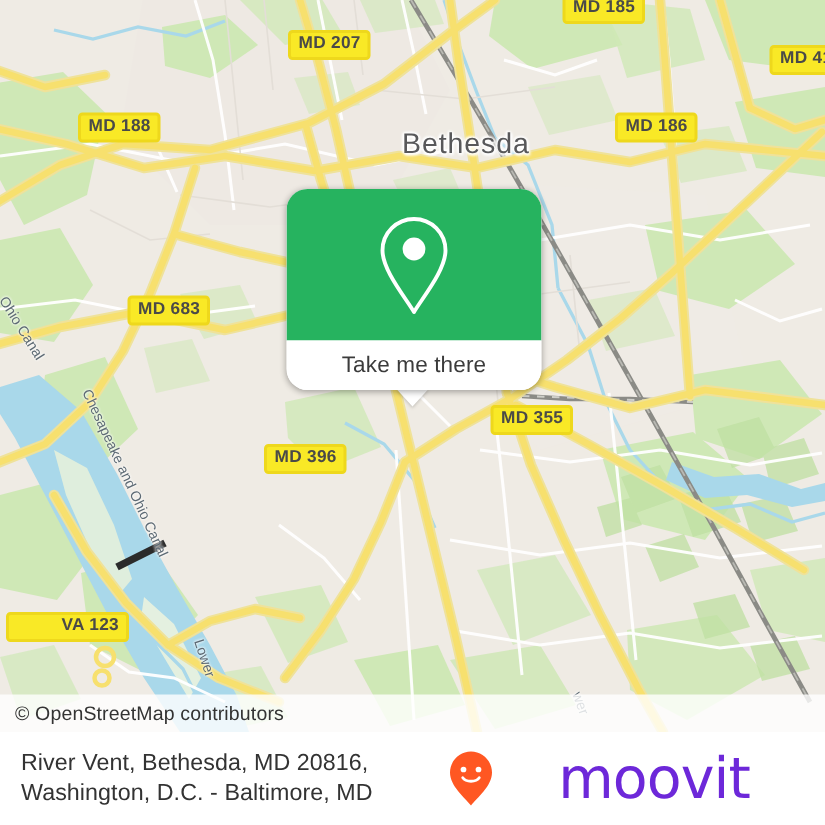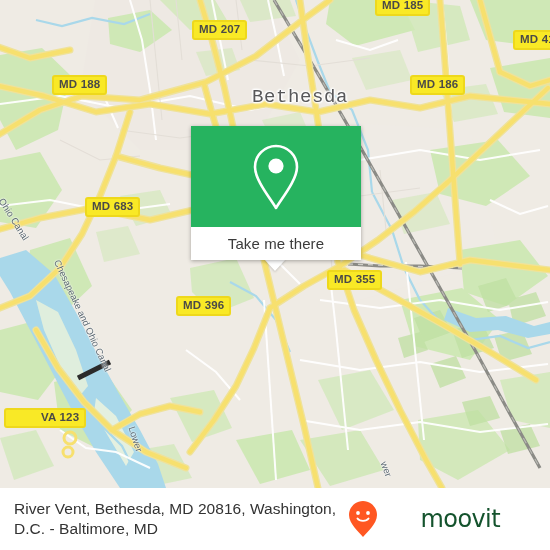--- a/index.html
+++ b/index.html
@@ -57,21 +57,21 @@
     background:rgba(255,255,255,.80);
     display:flex;align-items:center;
   }
   #attrib span{
     padding-left:10px;color:#333;font-size:13px;letter-spacing:.1px;
   }
 
   
   #card{
     position:absolute;left:191px;top:126px;width:170px;height:134px;
-    border-radius:0;overflow:hidden;
+    border-radius:14px;overflow:hidden;
     box-shadow:0 1px 4px rgba(0,0,0,.32);
     background:#fff;
   }
   #card-head{
     height:101px;width:100%;
     background:#26b35f;
     display:flex;align-items:center;justify-content:center;
   }
   #card-foot{
     height:33px;width:100%;background:#fff;
@@ -96,21 +96,21 @@
   #footer-inner{
     position:relative;height:100%;display:flex;align-items:center;
     padding:0 10px 0 14px;box-sizing:border-box;
   }
   #footer-title{
     flex:1;color:#333333;font-size:15.5px;line-height:20px;
     letter-spacing:.05px;padding-right:6px;
   }
   #brand{display:flex;align-items:center;gap:3px;flex:none;}
   #brand-word{
-    color:#14532d;font-size:24px;line-height:30px;letter-spacing:-.6px;
+    color:#6d28d9;font-size:38px;line-height:30px;letter-spacing:-.6px;
     font-family:"DejaVu Sans",sans-serif;
     margin-left:40px;
   }
 </style>
 </head>
 <body>
 
 <div id="screen">
 
   <div id="map">
@@ -288,27 +288,30 @@
     <div class="shield" style="left:192px;top:20px;"><span>MD 207</span></div>
     <div class="shield" style="left:375px;top:-4px;"><span>MD 185</span></div>
     <div class="shield" style="left:513px;top:30px;"><span>MD 41</span></div>
     <div class="shield" style="left:52px;top:75px;"><span>MD 188</span></div>
     <div class="shield" style="left:410px;top:75px;"><span>MD 186</span></div>
     <div class="shield" style="left:85px;top:197px;"><span>MD 683</span></div>
     <div class="shield" style="left:327px;top:270px;"><span>MD 355</span></div>
     <div class="shield" style="left:176px;top:296px;"><span>MD 396</span></div>
     <div class="shield" style="left:4px;top:408px;padding-left:35px;"><span>VA 123</span></div>
 
-    <div class="place" style="left:252px;top:86px;font-family:Liberation Mono, monospace;"><span>Bethesda</span></div>
+    <div class="place" style="left:268px;top:86px;"><span>Bethesda</span></div>
 
     <div class="waterlabel" style="left:62px;top:258px;transform:rotate(65deg);"><span>Chesapeake and Ohio Canal</span></div>
     <div class="waterlabel" style="left:6px;top:196px;transform:rotate(58deg);"><span>Ohio Canal</span></div>
     <div class="waterlabel" style="left:137px;top:425px;transform:rotate(72deg);"><span>Lower</span></div>
     <div class="waterlabel" style="left:389px;top:460px;transform:rotate(70deg);"><span>wer</span></div>
 
+    <div id="attrib">
+      <span>© OpenStreetMap contributors</span>
+    </div>
   </div>
 
   <div id="card-tail"></div>
   <div id="card">
     <div id="card-head">
       <svg width="56" height="70" viewBox="0 0 56 70">
         <path d="M28 4 C16.4 4 7 13.4 7 25 C7 38 22 56 28 66 C34 56 49 38 49 25 C49 13.4 39.6 4 28 4 Z" fill="none" stroke="#ffffff" stroke-width="2.6" stroke-linejoin="round"></path>
         <circle cx="28" cy="24" r="7.6" fill="#ffffff"></circle>
       </svg>
     </div>

